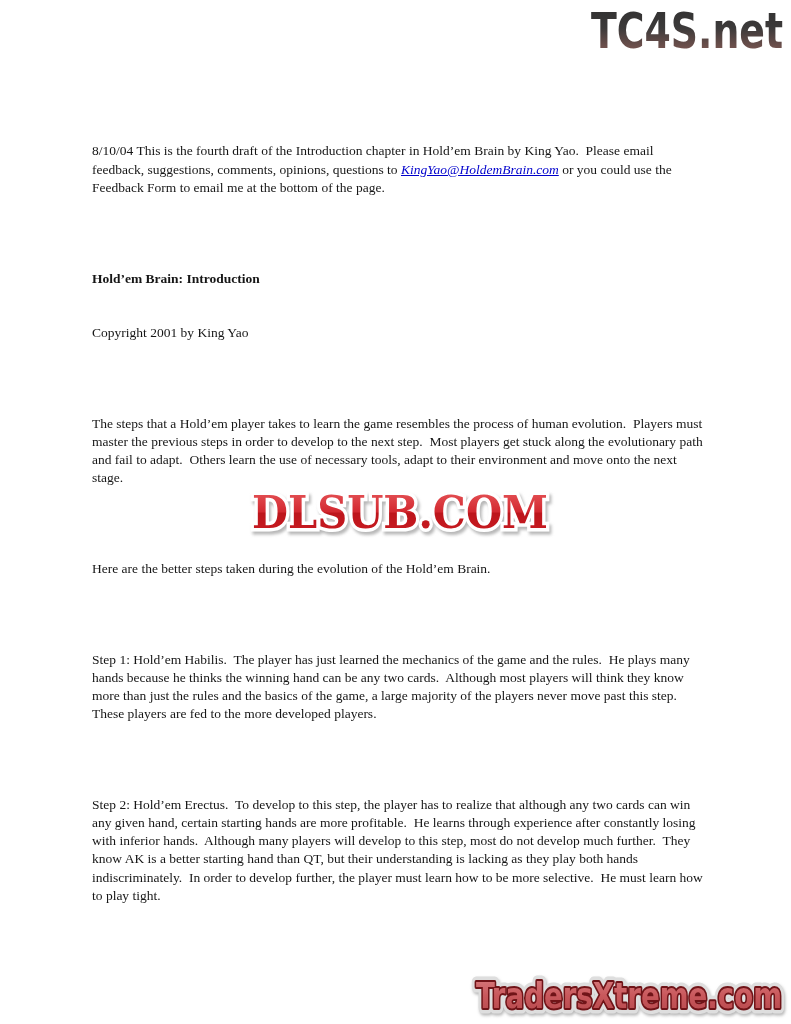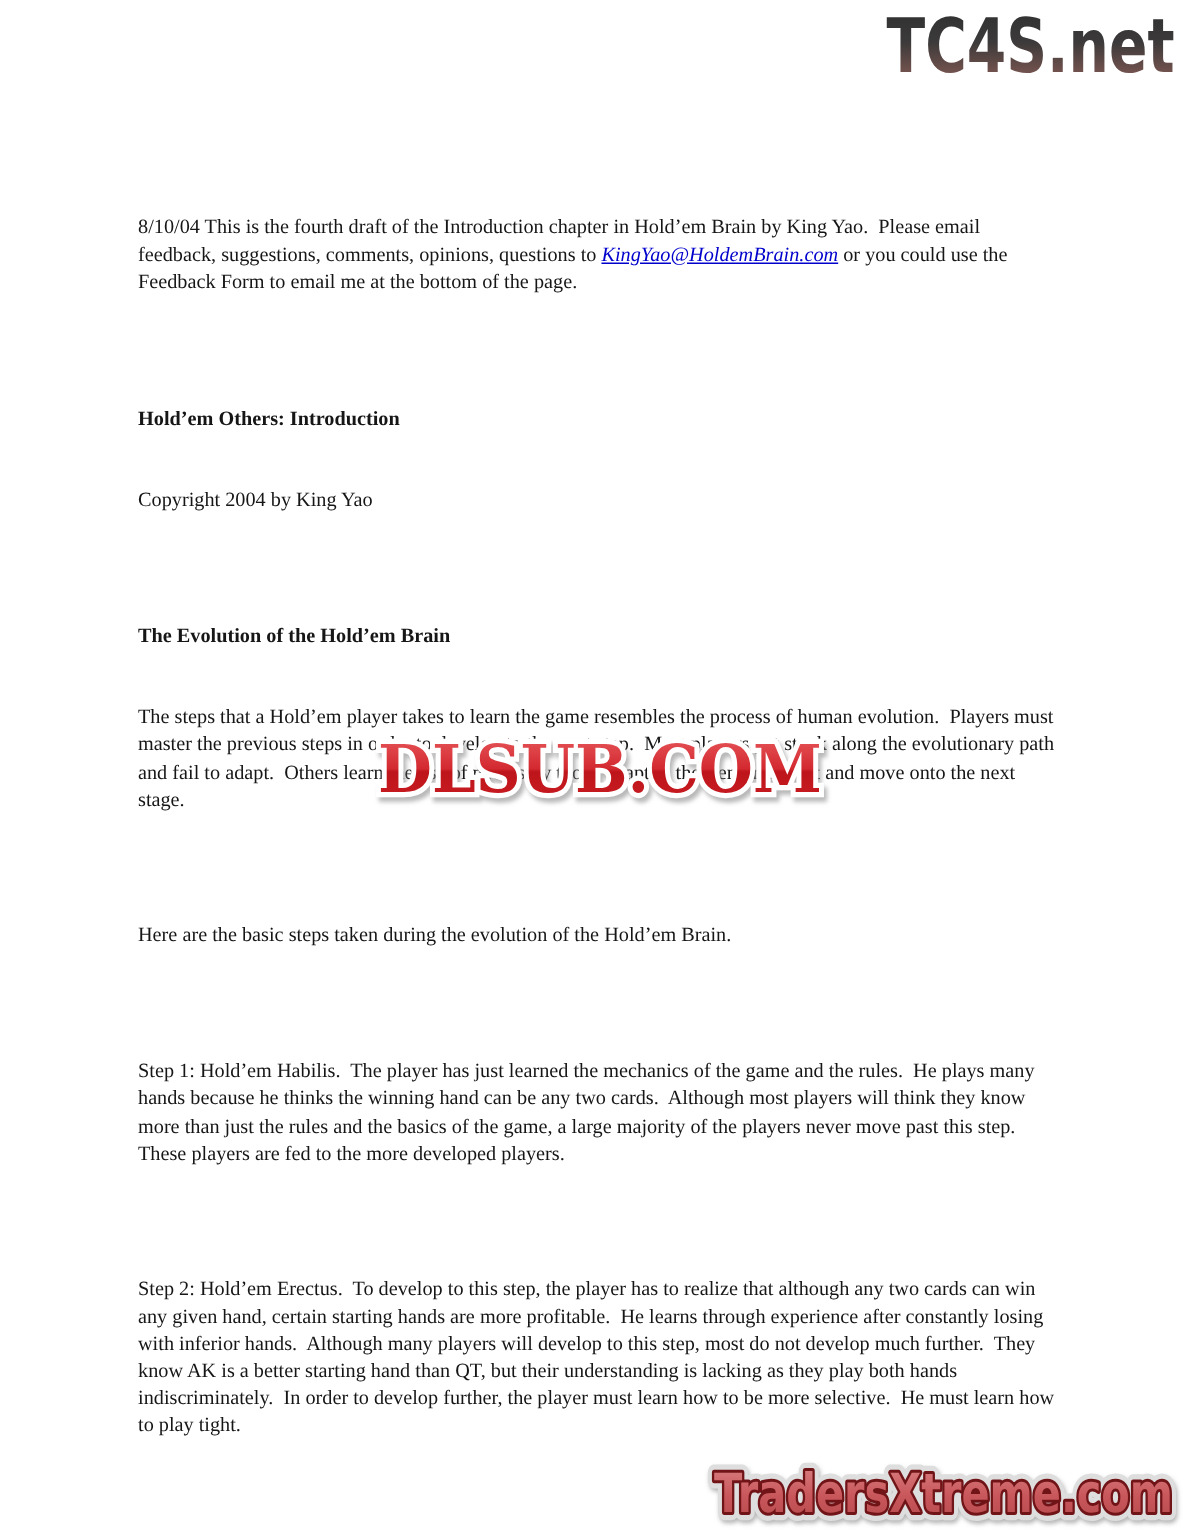--- a/index.html
+++ b/index.html
@@ -47,27 +47,26 @@
         <stop offset="100%" stop-color="#916059"></stop>
       </linearGradient>
     </defs>
     <text x="198" y="46" text-anchor="end" font-family="'DejaVu Sans', sans-serif" font-weight="bold" font-size="50" textLength="192" lengthAdjust="spacingAndGlyphs" fill="url(#tc4s-grad)">TC4S.net</text>
   </svg>
 
   <div class="content">
 
     <p><span>8/10/04 This is the fourth draft of the Introduction chapter in Hold’em Brain by King Yao.  Please email feedback, suggestions, comments, opinions, questions to </span><a class="email-link" href="#">KingYao@HoldemBrain.com</a><span> or you could use the Feedback Form to email me at the bottom of the page.</span></p>
 
-    <p class="bold tight">Hold’em Others: Introduction</p>
-    <p>Copyright 2004 by King Yao</p>
+    <p class="bold tight">Hold’em Brain: Introduction</p>
+    <p>Copyright 2001 by King Yao</p>
 
-    <p class="bold tight">The Evolution of the Hold’em Brain</p>
     <p>The steps that a Hold’em player takes to learn the game resembles the process of human evolution.  Players must master the previous steps in order to develop to the next step.  Most players get stuck along the evolutionary path and fail to adapt.  Others learn the use of necessary tools, adapt to their environment and move onto the next stage.</p>
 
-    <p>Here are the basic steps taken during the evolution of the Hold’em Brain.</p>
+    <p>Here are the better steps taken during the evolution of the Hold’em Brain.</p>
 
     <p>Step 1: Hold’em Habilis.  The player has just learned the mechanics of the game and the rules.  He plays many hands because he thinks the winning hand can be any two cards.  Although most players will think they know more than just the rules and the basics of the game, a large majority of the players never move past this step.  These players are fed to the more developed players.</p>
 
     <p>Step 2: Hold’em Erectus.  To develop to this step, the player has to realize that although any two cards can win any given hand, certain starting hands are more profitable.  He learns through experience after constantly losing with inferior hands.  Although many players will develop to this step, most do not develop much further.  They know AK is a better starting hand than QT, but their understanding is lacking as they play both hands indiscriminately.  In order to develop further, the player must learn how to be more selective.  He must learn how to play tight.</p>
 
     
 
     
 
     

